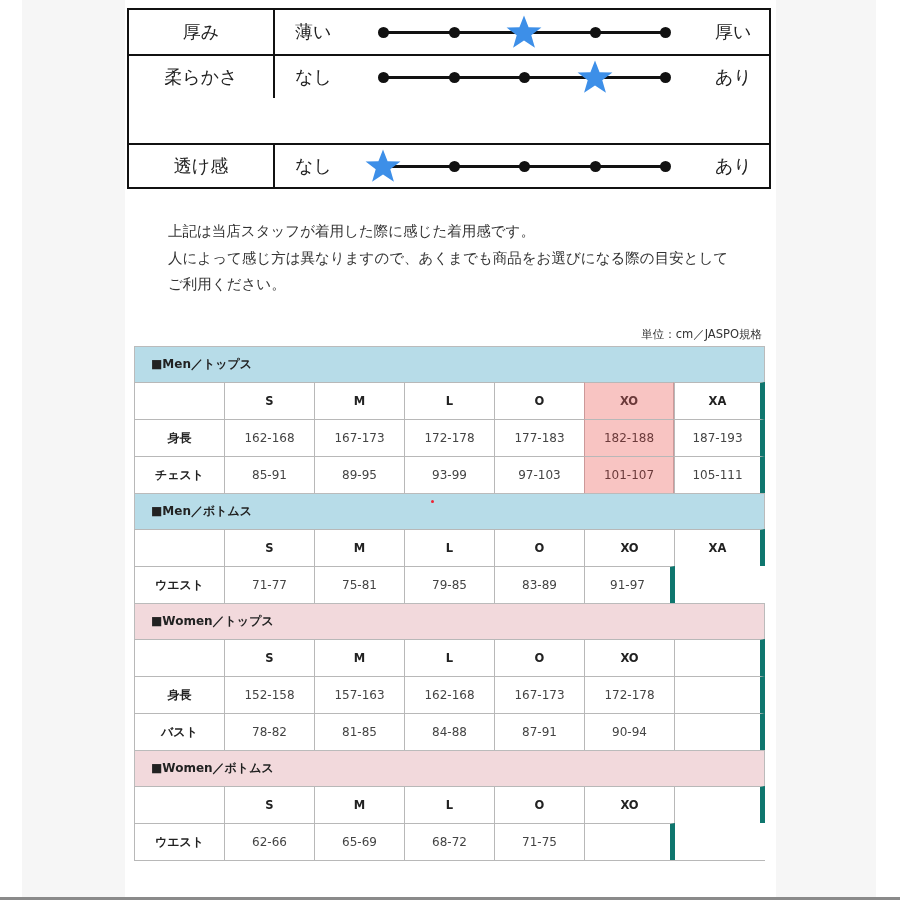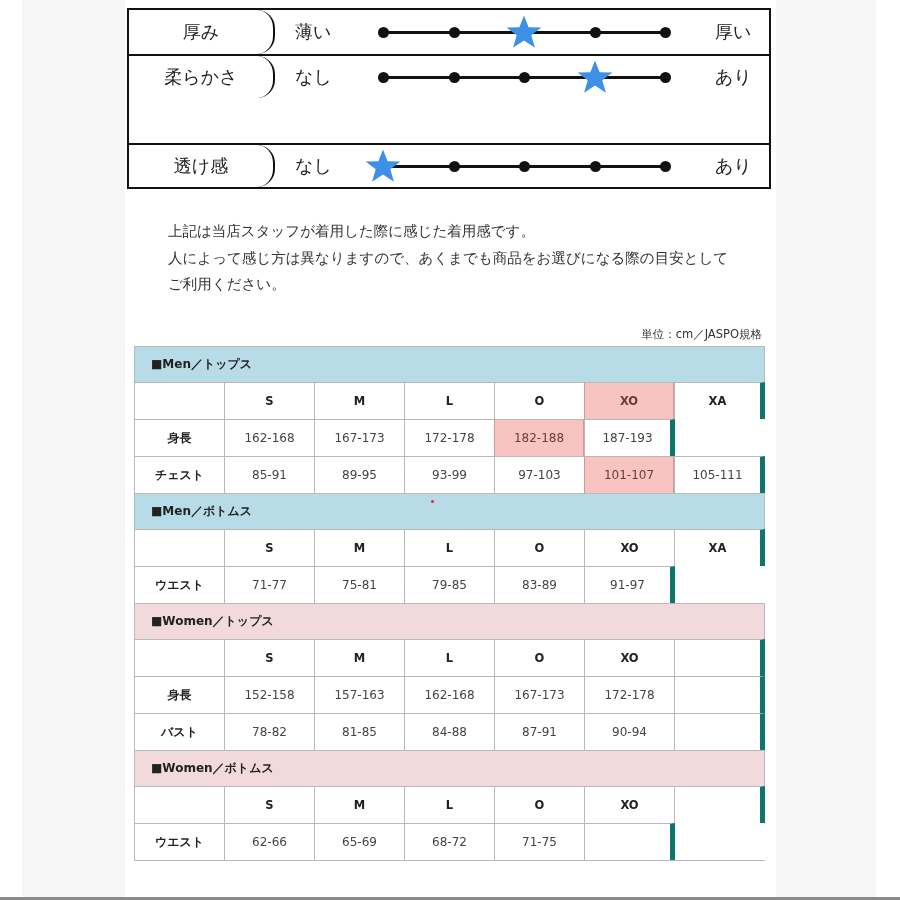--- a/index.html
+++ b/index.html
@@ -18,21 +18,21 @@
   .rating {
     position:absolute; left:127px; top:8px; width:644px; height:181px;
     border:2px solid #111; box-sizing:border-box; background:#fff;
   }
   .rating-row { position:absolute; left:0; width:100%; height:44px; box-sizing:border-box; }
   .rating-row + .rating-row { border-top:2px solid #111; }
   .rating-label {
     position:absolute; left:0; top:0; width:146px; height:100%;
     border-right:2px solid #111; box-sizing:border-box;
     display:flex; align-items:center; justify-content:center;
-    font-size:18px; color:#222;border-radius:18px;
+    font-size:18px; color:#222;
   }
   .rating-low, .rating-high {
     position:absolute; top:0; height:100%; display:flex; align-items:center;
     font-size:18px; color:#222;
   }
   .rating-low { left:166px; }
   .rating-high { left:586px; }
   .scale-line { position:absolute; left:254px; width:282px; height:3px; background:#111; top:50%; margin-top:-1px; }
   .scale-dot { position:absolute; width:11px; height:11px; border-radius:50%; background:#111; top:50%; margin-top:-5px; margin-left:-5px; }
   .scale-star { position:absolute; top:50%; width:38px; height:38px; margin-left:-19px; margin-top:-19px; }
@@ -134,20 +134,21 @@
         <div class="cell col size">L</div>
         <div class="cell col size">O</div>
         <div class="cell col size hl">XO</div>
         <div class="cell col size">XA</div>
       </div>
       <div class="grid-row">
         <div class="cell head">身長</div>
         <div class="cell col">162-168</div>
         <div class="cell col">167-173</div>
         <div class="cell col">172-178</div>
+        <div class="cell col">177-183</div>
         <div class="cell col hl">182-188</div>
         <div class="cell col">187-193</div>
       </div>
       <div class="grid-row">
         <div class="cell head">チェスト</div>
         <div class="cell col">85-91</div>
         <div class="cell col">89-95</div>
         <div class="cell col">93-99</div>
         <div class="cell col">97-103</div>
         <div class="cell col hl">101-107</div>

